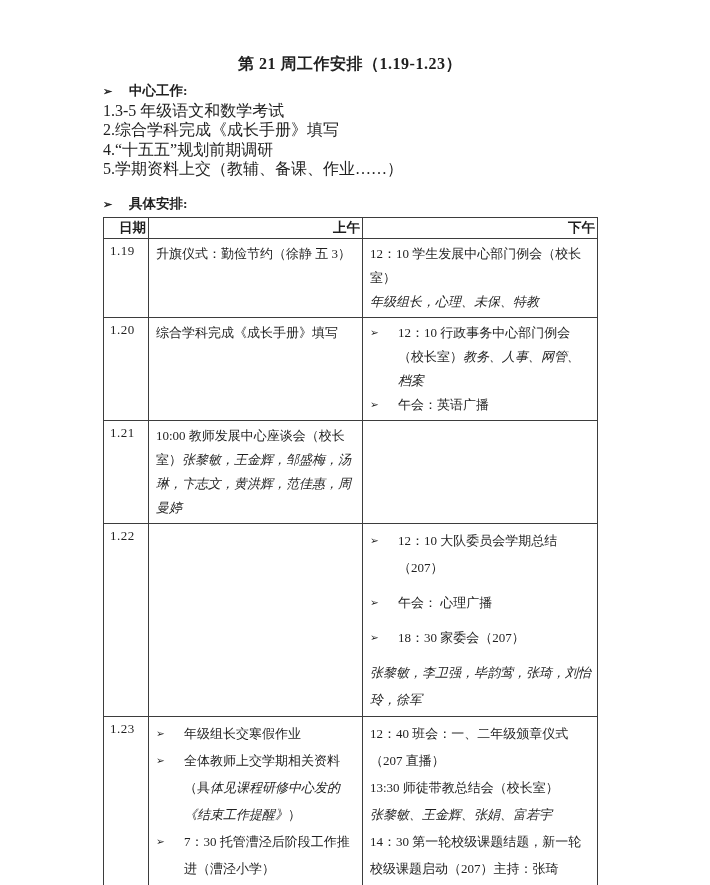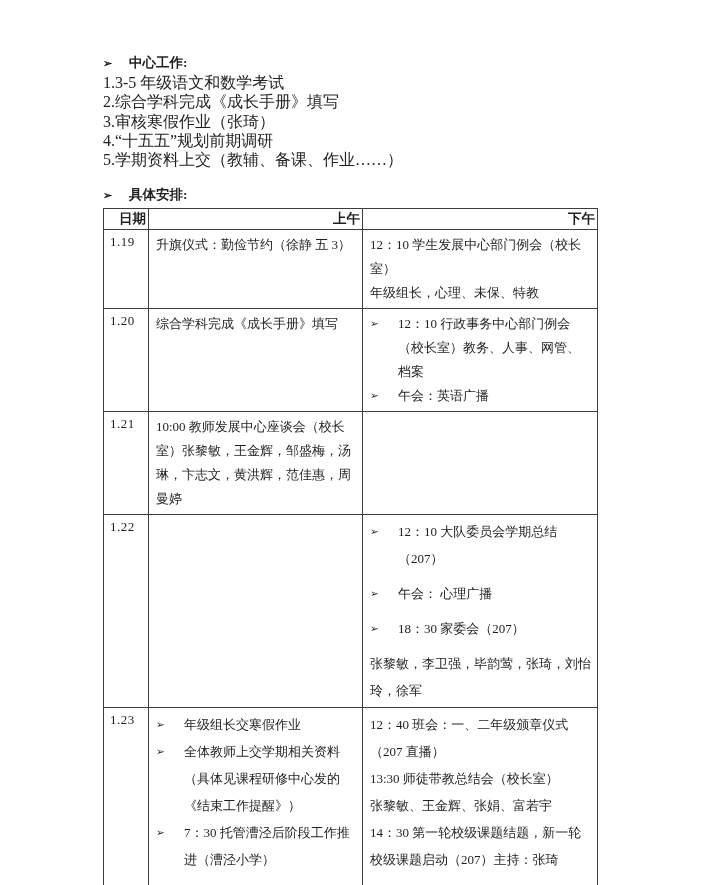--- a/index.html
+++ b/index.html
@@ -31,45 +31,45 @@
   table.sched th{
     font-weight:bold;text-align:right;font-size:13.5px;
     height:18px;padding:1px 2px;
   }
   td.date-cell{padding:4px 2px 2px 6px;font-size:13px;letter-spacing:0.5px;}
   td.content-cell{padding:3px 6px 3px 7px;}
   .cl{line-height:24px;}
   .cl.b{display:flex;}
   .cl .bullet{width:28px;flex:none;font-size:10.5px;line-height:inherit;}
   .cl .txt{flex:1;min-width:0;}
-  .kai{}
+  .kai{font-style:italic;}
   tr.row-0{height:58px;}
   tr.row-1{height:70px;margin-left:18px;}
   tr.row-2{height:78px;margin-top:38px;}
   tr.row-3{height:152px;}
   tr.row-4{height:208px;}
   tr.row-3 .cl{line-height:27px;}
   tr.row-3 .cl.b{margin-bottom:8px;}
   tr.row-4 .cl{line-height:27px;}
 </style>
 </head>
 <body>
 
 <div class="doc">
 
+  <div class="title">第 21 周工作安排（1.19-1.23）</div>
 
   <div class="head-line">
     <span class="hb">➢</span>
     <span>中心工作:</span>
   </div>
 
   <div class="cw-list">
       <div class="cw-item">1.3-5 年级语文和数学考试</div>
       <div class="cw-item">2.综合学科完成《成长手册》填写</div>
-      <div class="cw-item">3.审核寒假作业（张琦）</div>
       <div class="cw-item">4.“十五五”规划前期调研</div>
       <div class="cw-item">5.学期资料上交（教辅、备课、作业……）</div>
     </div>
 
   <div class="head-line head2">
     <span class="hb">➢</span>
     <span>具体安排:</span>
   </div>
 
   <table class="sched">

